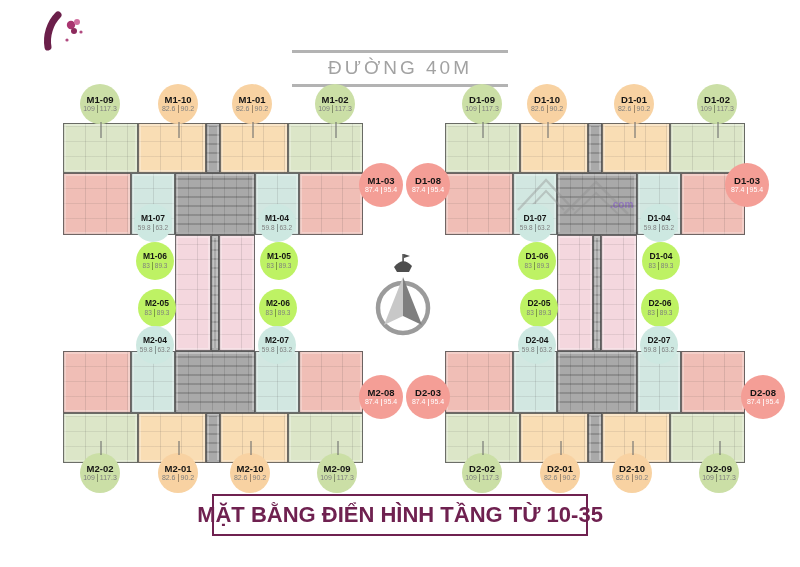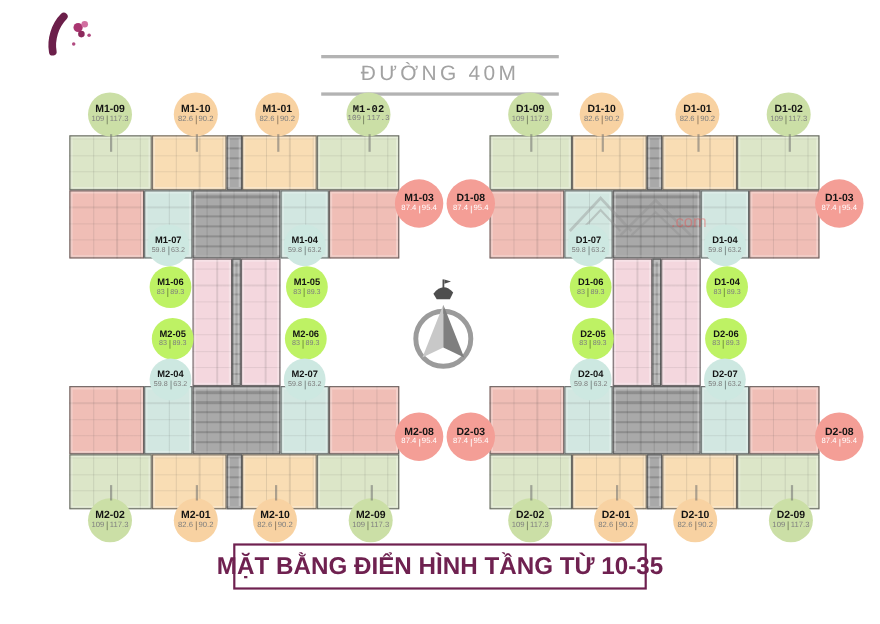--- a/index.html
+++ b/index.html
@@ -35,21 +35,21 @@
   .b-salmon .area{color:#ffffff;} .b-salmon .sep{background:rgba(255,255,255,.8);height:7px;}
   .tail{position:absolute;left:50%;width:1.5px;background:rgba(110,110,110,.55);}
   .tail-down{top:96%;height:16px;} .tail-up{bottom:96%;height:14px;}
 
   
   .compass{position:absolute;left:368px;top:250px;width:70px;height:92px;}
 
   
   .wm{position:absolute;left:516px;top:160px;width:180px;height:58px;opacity:.38;z-index:4;
       display:flex;align-items:flex-end;}
-  .wm span{color:#ef4444;font-size:15px;font-weight:normal;margin-left:-26px;margin-bottom:8px;}
+  .wm span{color:#6d28d9;font-size:10px;font-weight:bold;margin-left:-26px;margin-bottom:8px;}
 
   
   .footer-box{position:absolute;left:212px;top:494px;width:376px;height:42px;
       box-sizing:border-box;border:2px solid #6f2150;display:flex;align-items:center;justify-content:center;}
   .footer-box span{color:#6f2150;font-size:22px;font-weight:bold;white-space:nowrap;}
 
   .logo{position:absolute;left:36px;top:10px;}
 </style>
 </head>
 <body>
@@ -114,21 +114,21 @@
         </div>
         <div class="bubble b-orange sz-lg" style="left: 169px; top: -39px; width: 40px; height: 40px;">
           <div class="tail tail-down"></div>
           <div class="bid">M1-01</div>
           <div class="area">
             <span>82.6</span>
             <i class="sep"></i>
             <span>90.2</span>
           </div>
         </div>
-        <div class="bubble b-green sz-lg" style="left: 252px; top: -39px; width: 40px; height: 40px; font-family: Liberation Mono, monospace;">
+        <div class="bubble b-green sz-lg" style="left: 252px; top: -39px; width: 40px; height: 40px;">
           <div class="tail tail-down"></div>
           <div class="bid">M1-02</div>
           <div class="area">
             <span>109</span>
             <i class="sep"></i>
             <span>117.3</span>
           </div>
         </div>
         <div class="bubble b-green sz-lg" style="left: 17px; top: 330px; width: 40px; height: 40px;">
           <div class="tail tail-up"></div>
@@ -352,21 +352,21 @@
           </div>
         </div>
         <div class="bubble b-salmon sz-lg" style="left: -39px; top: 252px; width: 44px; height: 44px;">
           <div class="bid">D2-03</div>
           <div class="area">
             <span>87.4</span>
             <i class="sep"></i>
             <span>95.4</span>
           </div>
         </div>
-        <div class="bubble b-salmon sz-lg" style="left: 296px; top: 40px; width: 44px; height: 44px;">
+        <div class="bubble b-salmon sz-lg" style="left: 280px; top: 40px; width: 44px; height: 44px;">
           <div class="bid">D1-03</div>
           <div class="area">
             <span>87.4</span>
             <i class="sep"></i>
             <span>95.4</span>
           </div>
         </div>
         <div class="bubble b-salmon sz-lg" style="left: 296px; top: 252px; width: 44px; height: 44px;">
           <div class="bid">D2-08</div>
           <div class="area">

